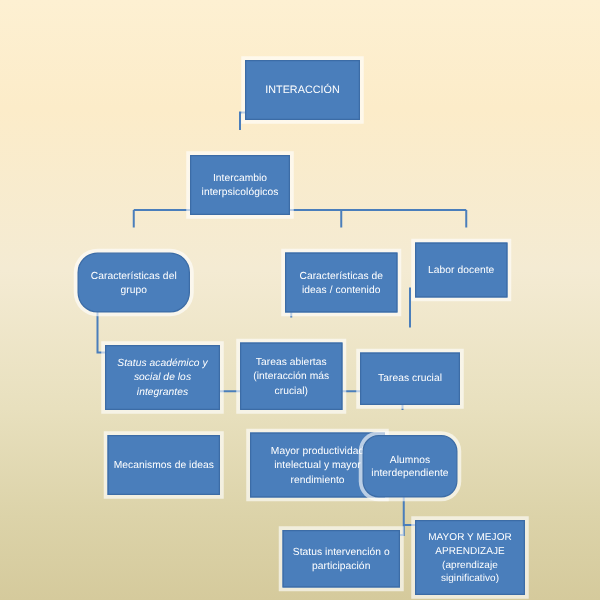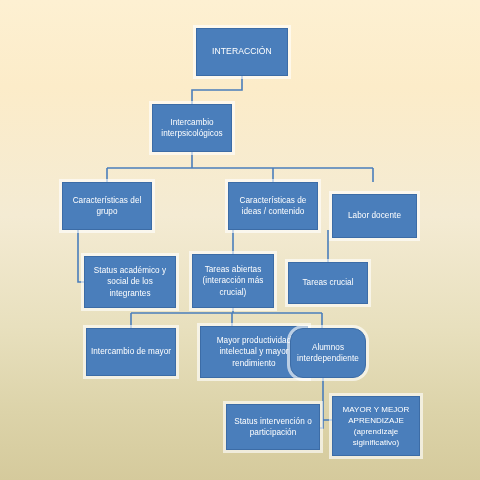--- a/index.html
+++ b/index.html
@@ -34,20 +34,21 @@
     display: flex;
     align-items: center;
     justify-content: flex-end;
     text-align: center;
     color: #ffffff;
     font-size: 8.2px;
     line-height: 11.5px;
     letter-spacing: 0.05px;
     padding: 2px 3px;
     z-index: 2;
+    margin-top: 20px;
   }
   .node span {
     display: block;
     width: 100%;
     white-space: pre-line;
   }
   .node.n-root { font-size: 8.6px; }
   .node.n-final { font-size: 8.0px; line-height: 11px; }
 </style>
 </head>
@@ -83,46 +84,46 @@
   </svg>
 
   <div id="nodes">
       <div class="node n-root" style="left: 196px; top: 28px; width: 92px; height: 48px;">
         <span>INTERACCIÓN</span>
       </div>
       <div class="node" style="left: 152px; top: 104px; width: 80px; height: 48px;">
         <span>Intercambio
 interpsicológicos</span>
       </div>
-      <div class="node" style="left: 62px; top: 182px; width: 90px; height: 48px;">
+      <div class="node" style="left: 62px; top: 182px; width: 90px; height: 48px; border-radius: 16px;">
         <span>Características del
 grupo</span>
       </div>
       <div class="node" style="left: 228px; top: 182px; width: 90px; height: 48px;">
         <span>Características  de
 ideas / contenido</span>
       </div>
-      <div class="node" style="left: 332px; top: 194px; width: 85px; height: 44px;">
+      <div class="node" style="left: 332px; top: 174px; width: 74px; height: 44px;">
         <span>Labor docente</span>
       </div>
-      <div class="node" style="left: 84px; top: 256px; width: 92px; height: 52px;">
+      <div class="node" style="left: 84px; top: 256px; width: 92px; height: 52px; font-style: italic;">
         <span>Status académico y
 social de los
 integrantes</span>
       </div>
       <div class="node" style="left: 192px; top: 254px; width: 82px; height: 54px;">
         <span>Tareas abiertas
 (interacción más
 crucial)</span>
       </div>
       <div class="node" style="left: 288px; top: 262px; width: 80px; height: 42px;">
         <span>Tareas crucial</span>
       </div>
       <div class="node" style="left: 86px; top: 328px; width: 90px; height: 48px;">
-        <span>Intercambio de mayor</span>
+        <span>Mecanismos de ideas</span>
       </div>
       <div class="node" style="left: 200px; top: 326px; width: 108px; height: 52px;">
         <span>Mayor productividad
 intelectual y mayor
 rendimiento</span>
       </div>
       <div class="node" style="left: 290px; top: 328px; width: 76px; height: 50px; border-radius: 13px;">
         <span>Alumnos
 interdependiente</span>
       </div>

